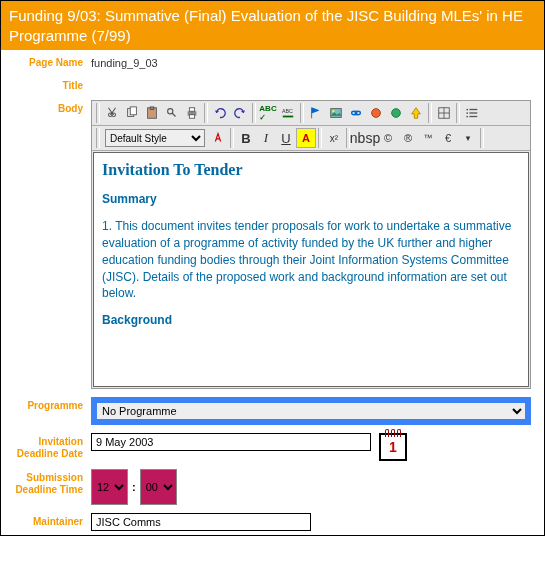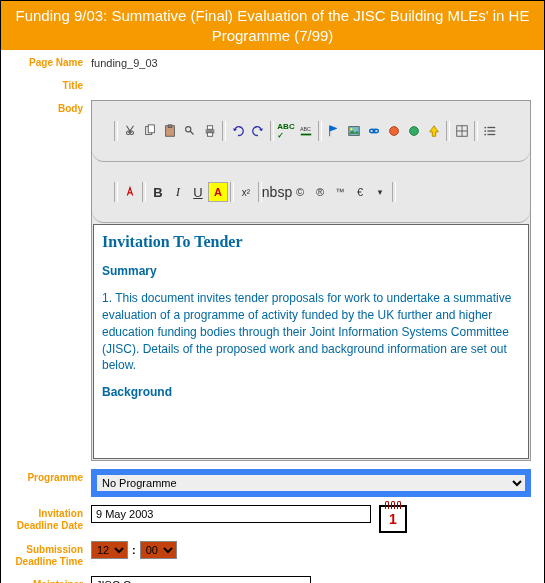--- a/index.html
+++ b/index.html
@@ -1,28 +1,28 @@
 <!DOCTYPE html>
 <html><head>
 <meta charset="utf-8">
 <style>
 * { box-sizing: border-box; margin: 0; padding: 0; }
 body { font-family: Verdana, Arial, sans-serif; font-size: 11px; width: 545px; background: #fff; border: 1px solid #000; }
-.header { background: #f59a00; color: #fff; padding: 5px 8px; font-size: 15px; line-height: 1.3; text-align: center; }
+.header { background: #f59a00; color: #fff; padding: 5px 8px; font-size: 15px; line-height: 1.3; }
 .form-row { display: flex; align-items: flex-start; padding: 4px 8px; }
 .label { width: 82px; text-align: right; color: #f59a00; font-weight: bold; font-size: 10px; padding-right: 8px; padding-top: 3px; line-height: 1.2; }
 .value-static { color: #333; font-size: 11px; padding-top: 3px; }
 .text-input { border: 1px solid #000; padding: 2px 4px; font-size: 11px; font-family: Verdana, sans-serif; background: #fff; }
 .text-input.title { width: 230px; }
 .text-input.date { width: 280px; }
 .text-input.maint { width: 220px; }
 .select-wide { width: 440px; border: 6px solid #3b82f6; background: #eee; font-size: 11px; padding: 1px; font-family: Verdana, sans-serif; }
-.select-small { border: 1px solid #888; background: #c2410c; font-size: 11px; padding: 1px; font-family: Verdana, sans-serif; height: 18px; }
+.select-small { border: 1px solid #888; background: #be185d; font-size: 11px; padding: 1px; font-family: Verdana, sans-serif; height: 36px; }
 .editor-wrap { width: 440px; border: 1px solid #999; background: #e8e8e8; }
-.toolbar { display: flex; align-items: center; border-bottom: 1px solid #aaa; background: #e8e8e8; padding: 20px; min-height: 24px; border-radius: 12px; }
+.toolbar { display: flex; align-items: center; border-bottom: 1px solid #aaa; background: #e8e8e8; padding: 2px; min-height: 24px; }
 .tbtn { width: 20px; height: 20px; display: inline-flex; align-items: center; justify-content: center; border: 1px solid transparent; cursor: pointer; font-size: 11px; color: #333; }
 .tsep { width: 4px; height: 20px; border-left: 1px solid #aaa; border-right: 1px solid #fff; margin: 0 2px; display: inline-block; }
 .style-select { width: 100px; border: 1px solid #888; font-size: 10px; height: 18px; margin: 0 3px; }
 .editor-content { background: #fff; border: 1px solid #666; margin: 1px; padding: 6px 8px; height: 235px; overflow-y: scroll; font-family: Verdana, sans-serif; font-size: 12px; color: #0369a1; line-height: 1.4; }
 .editor-content h3 { font-family: Georgia, serif; font-size: 16px; font-weight: bold; margin-bottom: 10px; }
 .editor-content .sub { font-weight: bold; margin: 8px 0 10px; }
 .editor-content p { margin-bottom: 10px; }
 .cal-icon { width: 28px; height: 28px; margin-left: 8px; display: inline-flex; flex-direction: column; border: 2px solid #000; background: #fff; cursor: pointer; position: relative; }
 .cal-icon .spiral { position: absolute; top: -6px; left: 3px; right: 3px; height: 8px; display: flex; justify-content: space-around; }
 .cal-icon .spiral span { width: 4px; height: 8px; border: 1px solid #900; border-bottom: none; border-radius: 3px 3px 0 0; }
@@ -152,20 +152,23 @@
             <line x1="5" y1="8" x2="14" y2="8" stroke="#555" stroke-width="1.5"></line>
             <line x1="5" y1="12" x2="14" y2="12" stroke="#555" stroke-width="1.5"></line>
             <circle cx="2.5" cy="4" r="1" fill="#555"></circle>
             <circle cx="2.5" cy="8" r="1" fill="#555"></circle>
             <circle cx="2.5" cy="12" r="1" fill="#555"></circle>
           </svg>
         </span>
     </div>
     <div class="toolbar">
       <span class="tsep"></span>
+      <select class="style-select">
+        <option>Default Style</option>
+      </select>
       <span class="tbtn">
           <svg class="icon-svg" viewBox="0 0 16 16">
             <path d="M5 12 L8 3 L11 12 M6 9 L10 9" stroke="#c00" fill="none" stroke-width="1.3"></path>
           </svg>
         </span>
       <span class="tsep"></span>
       <span class="tbtn" style="font-weight:bold;font-size:13px">B</span>
       <span class="tbtn" style="font-style:italic;font-size:13px;font-family:serif">I</span>
       <span class="tbtn" style="text-decoration:underline;font-size:13px">U</span>
       <span class="tbtn" style="background:#ff0;font-weight:bold;color:#c00;border:1px solid #aaa">A</span>

